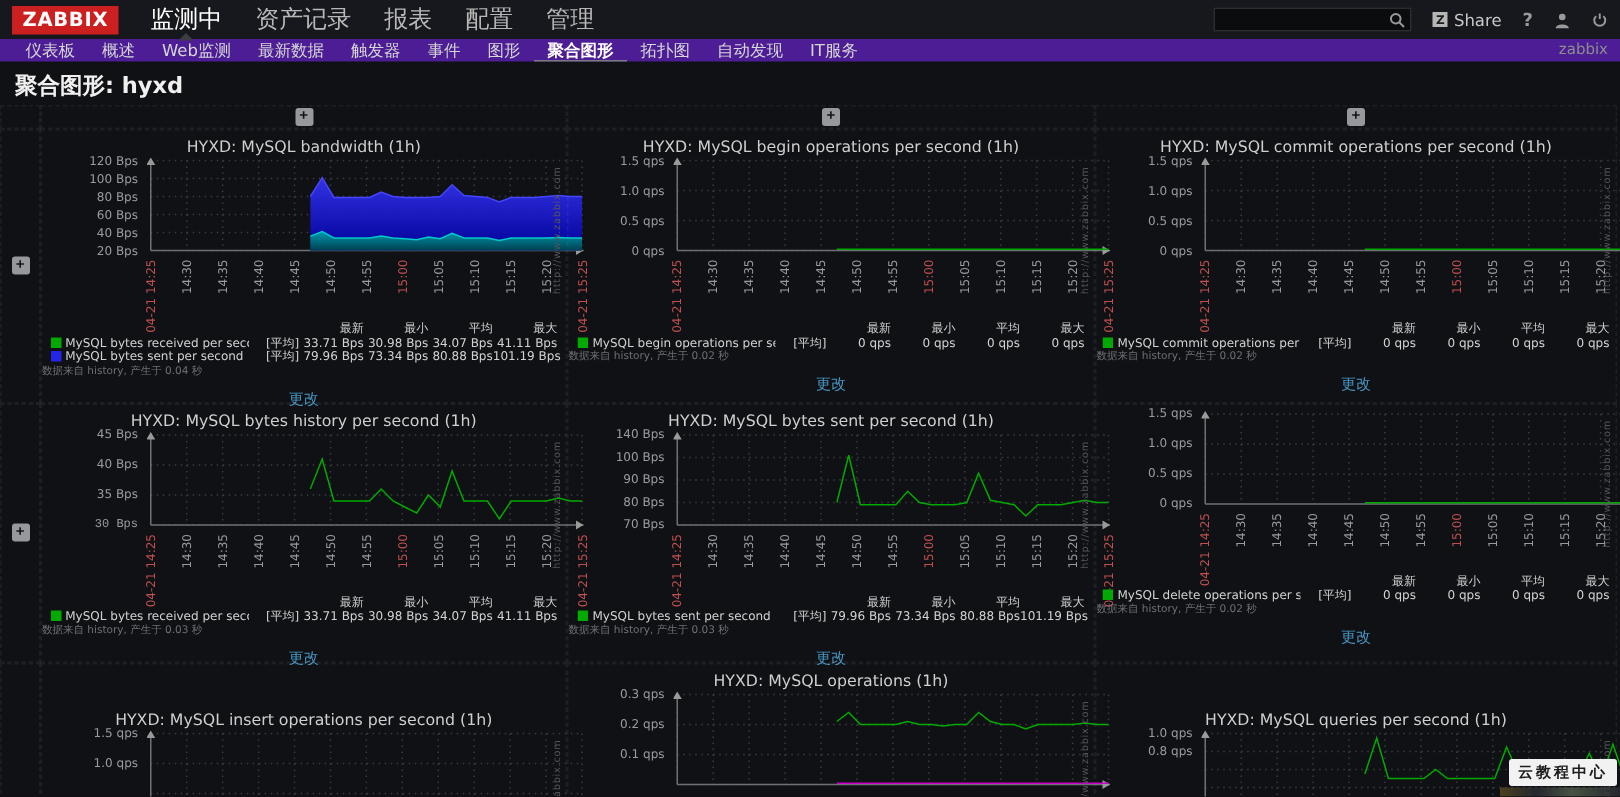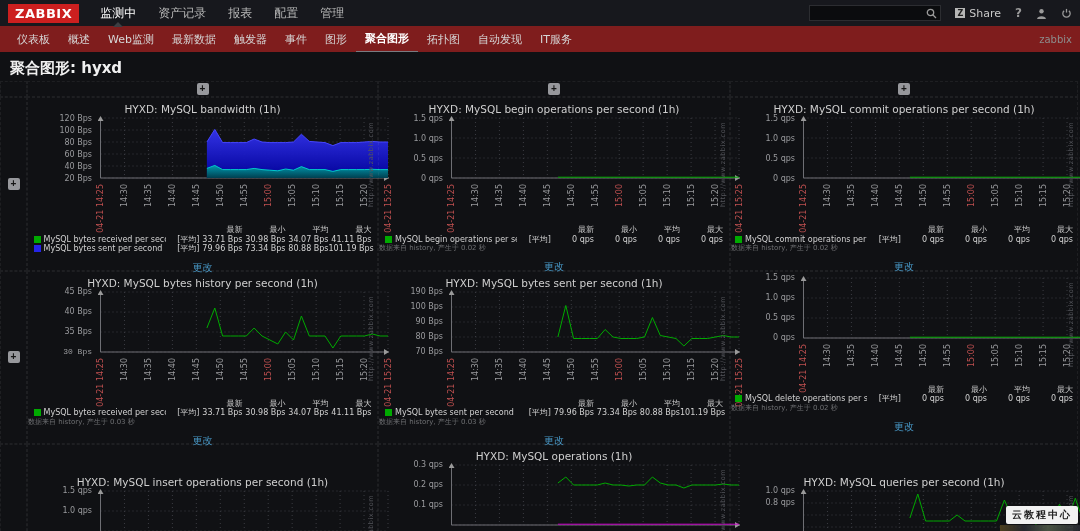--- a/index.html
+++ b/index.html
@@ -2,31 +2,31 @@
 <html><head>
 <meta charset="utf-8">
 <style>
   *{box-sizing:border-box;margin:0;padding:0}
   html,body{width:1080px;height:531px;overflow:hidden}
   body{background:#101114;color:#ddd;font-family:"DejaVu Sans","Liberation Sans",sans-serif;position:relative}
   
   .header{height:26px;background:#17181d;display:flex;align-items:center;padding:0 8px;position:relative;z-index:3}
   .logo{background:#cc1f1f;color:#fff;font-weight:bold;font-size:13px;padding:2px 7px;letter-spacing:.5px;margin-right:10px}
   .main-menu{display:flex;align-items:center;height:100%}
-  .menu-item{font-size:12px;color:#b8b8b8;padding:0 11px;height:100%;display:flex;align-items:center;position:relative;cursor:pointer}
+  .menu-item{font-size:16px;color:#b8b8b8;padding:0 11px;height:100%;display:flex;align-items:center;position:relative;cursor:pointer}
   .menu-item.active{color:#fff}
   .menu-item.active::after{content:"";position:absolute;left:50%;margin-left:-5px;bottom:-1px;border-left:5px solid transparent;border-right:5px solid transparent;border-bottom:5px solid #3d3e43}
   .header-right{margin-left:auto;display:flex;align-items:center;gap:14px}
   .search-box{width:132px;height:16px;background:#0b0c0e;border:1px solid #2c2d31;display:flex;align-items:center}
   .search-input{flex:1;background:transparent;border:none;outline:none;color:#ccc;font-size:10px;padding:0 4px;min-width:0}
   .icon-btn{display:flex;align-items:center;gap:4px;color:#c8c8c8;font-size:11px;cursor:pointer}
   .share-z{display:inline-flex;align-items:center;justify-content:center;width:10px;height:10px;background:#b6b6b6;color:#1d1d1d;font-size:8px;font-weight:bold}
   .help-btn{color:#9a9a9a;font-size:12px;font-weight:bold;cursor:pointer}
   
-  .subnav{height:26px;background:#7f1d1d;display:flex;align-items:center;padding:0 8px}
+  .subnav{height:15px;background:#4c1d95;display:flex;align-items:center;padding:0 8px}
   .subnav-items{display:flex;align-items:center;height:100%}
   .subnav-item{font-size:11px;color:#d6d6d6;padding:0 9px;cursor:pointer;height:100%;display:flex;align-items:center}
   .subnav-item.active{color:#fff;font-weight:bold;border-bottom:1px solid #7a7b80}
   .subnav-right{margin-left:auto;color:#8d8d8d;font-size:10px}
   
   .banner{margin:8px 7px 0;height:14px;background:#21472f;border:1px solid #2a5239;display:flex;align-items:center;justify-content:center}
   .banner span{color:#4fbf74;font-size:10px}
   .page-title{margin:7px 10px 3px;font-size:15px;font-weight:bold;color:#f0f0f0}
   
   .grid{display:grid;grid-template-columns:27px 351px 352px 348px}
@@ -238,20 +238,21 @@
                 <span class="swatch" style="background: rgb(37, 37, 232);"></span>
                 <span>MySQL bytes sent per second</span>
               </span>
               <span class="lg-func">[平均]</span>
               <span class="lg-val">79.96 Bps</span>
               <span class="lg-val">73.34 Bps</span>
               <span class="lg-val">80.88 Bps</span>
               <span class="lg-val">101.19 Bps</span>
             </div>
           </div>
+          <div class="gen-note">数据来自 history, 产生于 0.04 秒</div>
           <div class="change-row"><a class="change-link">更改</a></div>
         </div>
       </div>
       <div class="cell chart-cell">
         <div class="chart-block">
           <div class="chart-title">HYXD: MySQL begin operations per second (1h)</div>
           <div class="plot-wrap">
             <div class="ylabels">
               <span class="ylab" style="top: -2.5px;">1.5 qps</span>
               <span class="ylab" style="top: 17.5px;">1.0 qps</span>
@@ -485,21 +486,21 @@
           </div>
           <div class="gen-note">数据来自 history, 产生于 0.03 秒</div>
           <div class="change-row"><a class="change-link">更改</a></div>
         </div>
       </div>
       <div class="cell chart-cell">
         <div class="chart-block">
           <div class="chart-title">HYXD: MySQL bytes sent per second (1h)</div>
           <div class="plot-wrap">
             <div class="ylabels">
-              <span class="ylab" style="top: -2.5px;">190 Bps</span>
+              <span class="ylab" style="top: -2.5px;">140 Bps</span>
               <span class="ylab" style="top: 12.5px;">100 Bps</span>
               <span class="ylab" style="top: 27.5px;">90 Bps</span>
               <span class="ylab" style="top: 42.5px;">80 Bps</span>
               <span class="ylab" style="top: 57.5px;">70 Bps</span>
             </div>
             <div class="plot">
               <svg width="292" height="66">
                 <defs></defs>
                 <line x1="2.5" y1="2" x2="2.5" y2="62" stroke="#3b3c42" stroke-width="1" stroke-dasharray="1,3"></line>
                 <line x1="26.458333333333332" y1="2" x2="26.458333333333332" y2="62" stroke="#3b3c42" stroke-width="1" stroke-dasharray="1,3"></line>

